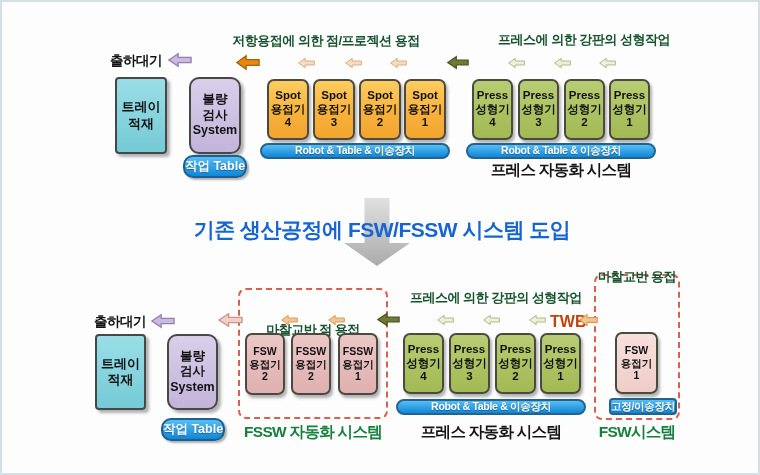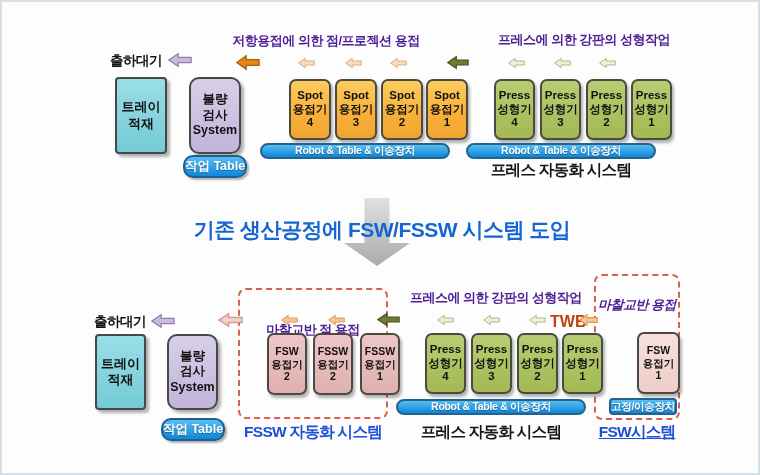--- a/index.html
+++ b/index.html
@@ -6,38 +6,37 @@
   html,body { background:#fff; }
   #stage {
     position: relative;
     width: 760px; height: 475px;
     background: #FDFDFD;
     border: 2px solid #D6DFE4;
     font-family: "Liberation Sans", sans-serif;
     overflow: hidden;
     color: #111;
   }
-  .hd { position:absolute; text-align:center; font-weight:bold; font-size:13px; letter-spacing:-0.5px; color:#4c1d95; white-space:nowrap; }
+  .hd { position:absolute; text-align:center; font-weight:bold; font-size:13px; letter-spacing:-0.5px; color:#14532d; white-space:nowrap; }
   .ship { position:absolute; font-weight:bold; font-size:13.5px; letter-spacing:-0.5px;text-align:center; }
   .cap { position:absolute; text-align:center; font-weight:bold; font-size:15.5px; letter-spacing:-0.7px; color:#151515; white-space:nowrap; }
-  .cap.blue { color:#1d4ed8; }
+  .cap.blue { color:#15803d; }
   .bigbox {
     position:absolute; width:52px; height:77px;
     border:2px solid #474747; display:flex; align-items:center; justify-content:center;
     text-align:center; font-weight:bold; font-size:13px; line-height:1.25;
     white-space:pre-line; box-shadow:3px 3px 3px rgba(0,0,0,0.30);
   }
   .cyanb { background:linear-gradient(180deg,#9ADEE6 0%,#74CAD6 100%); border-radius:4px; }
   .purpb { background:linear-gradient(180deg,#D8CFE9 0%,#C2B4DA 100%); border-radius:10px; }
   .machine {
     position:absolute; border:2px solid #4A4A42; border-radius:7px;
     display:flex; align-items:center; justify-content:center; text-align:center;
     font-weight:bold; font-size:11.5px; line-height:1.2; white-space:pre-line;
     box-shadow:2px 3px 3px rgba(0,0,0,0.30);
-    margin-left:22px;
   }
   .spot  { background:linear-gradient(180deg,#FDCD60 0%,#F8B13A 55%,#F2A531 100%); }
   .press { background:linear-gradient(180deg,#B8CD72 0%,#A2B954 100%); }
   .pinkm { background:linear-gradient(180deg,#EDC6C6 0%,#DFB0B0 100%); font-size:10.5px; }
   .fswm  { background:linear-gradient(180deg,#F8E0DC 0%,#EECDC8 100%); font-size:10.5px; }
   .rbar {
     position:absolute; height:16px;
     background:linear-gradient(180deg,#58BDF2 0%,#0F87DA 100%);
     border:2px solid #23638E; border-radius:8px;
     color:#fff; font-weight:bold; font-size:10.5px; letter-spacing:-0.3px;
@@ -179,21 +178,21 @@
   <div class="cap" style="left:464px; top:158px; width:190px;">프레스 자동화 시스템</div>
 
   <div id="down-arrow"></div>
   <div id="mid-title">기존 생산공정에 FSW/FSSW 시스템 도입</div>
 
   <div class="dashed" style="left:236px; top:286px; width:150px; height:131px;"></div>
   <div class="dashed" style="left:592px; top:272px; width:86px; height:146px;"></div>
 
   <div class="hd" style="left:236px; top:291px; width:150px;margin-top:28px;">마찰교반 점 용접</div>
   <div class="hd" style="left:408px; top:287px; width:168px;">프레스에 의한 강판의 성형작업</div>
-  <div class="hd" style="left:592px; top:294px; width:86px;font-style:italic;">마찰교반 용접</div>
+  <div class="hd" style="left:592px; top:266px; width:86px;">마찰교반 용접</div>
 
   <div class="ship" style="left:92px; top:311px;">출하대기</div>
 
   <span class="arrow arr-purple" style="left:149px; top:311px; width:24px; height:16px;">
       <svg viewBox="0 0 26 18" preserveAspectRatio="none">
         <path d="M1 9 L11 2 L11 6 L25 6 L25 12 L11 12 L11 16 Z"></path>
       </svg>
     </span>
   <span class="arrow arr-pink" style="left:216px; top:310px; width:25px; height:16px;">
       <svg viewBox="0 0 26 18" preserveAspectRatio="none">
@@ -267,15 +266,15 @@
   <div class="machine press" style="left:538px; top:331px; width:41px; height:61px;">Press
 성형기
 1</div>
   <div class="rbar" style="left:394px; top:397px; width:190px;">Robot &amp; Table &amp; 이송장치</div>
   <div class="cap" style="left:394px; top:420px; width:190px;">프레스 자동화 시스템</div>
 
   <div class="machine fswm" style="left:613px; top:330px; width:43px; height:62px;">FSW
 용접기
 1</div>
   <div class="fixlabel" style="left:601px; top:396px; width:68px;">고정/이송장치</div>
-  <div class="cap blue" style="left:592px; top:420px; width:86px;text-decoration:underline;">FSW시스템</div>
+  <div class="cap blue" style="left:592px; top:420px; width:86px;">FSW시스템</div>
 
 </div>
 
 </body></html>

